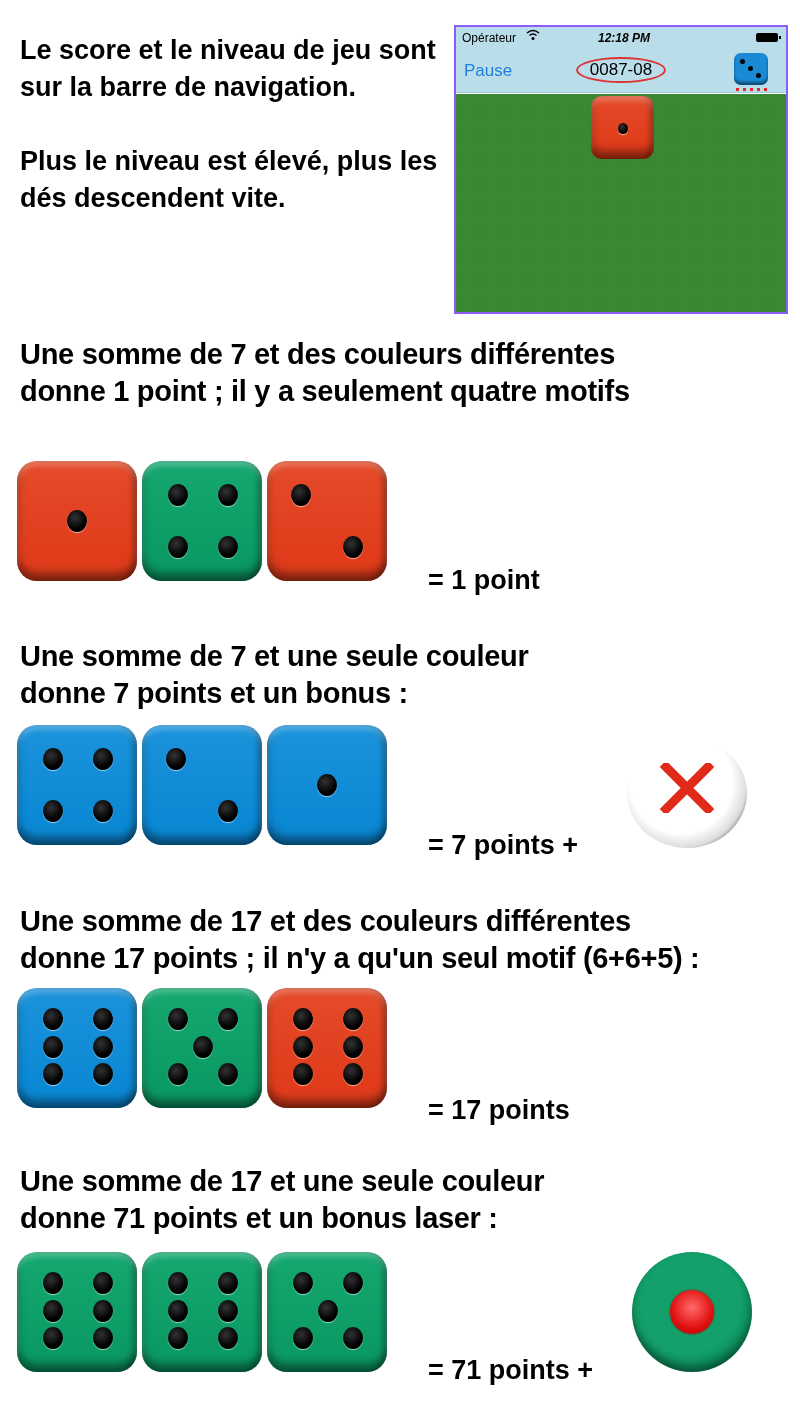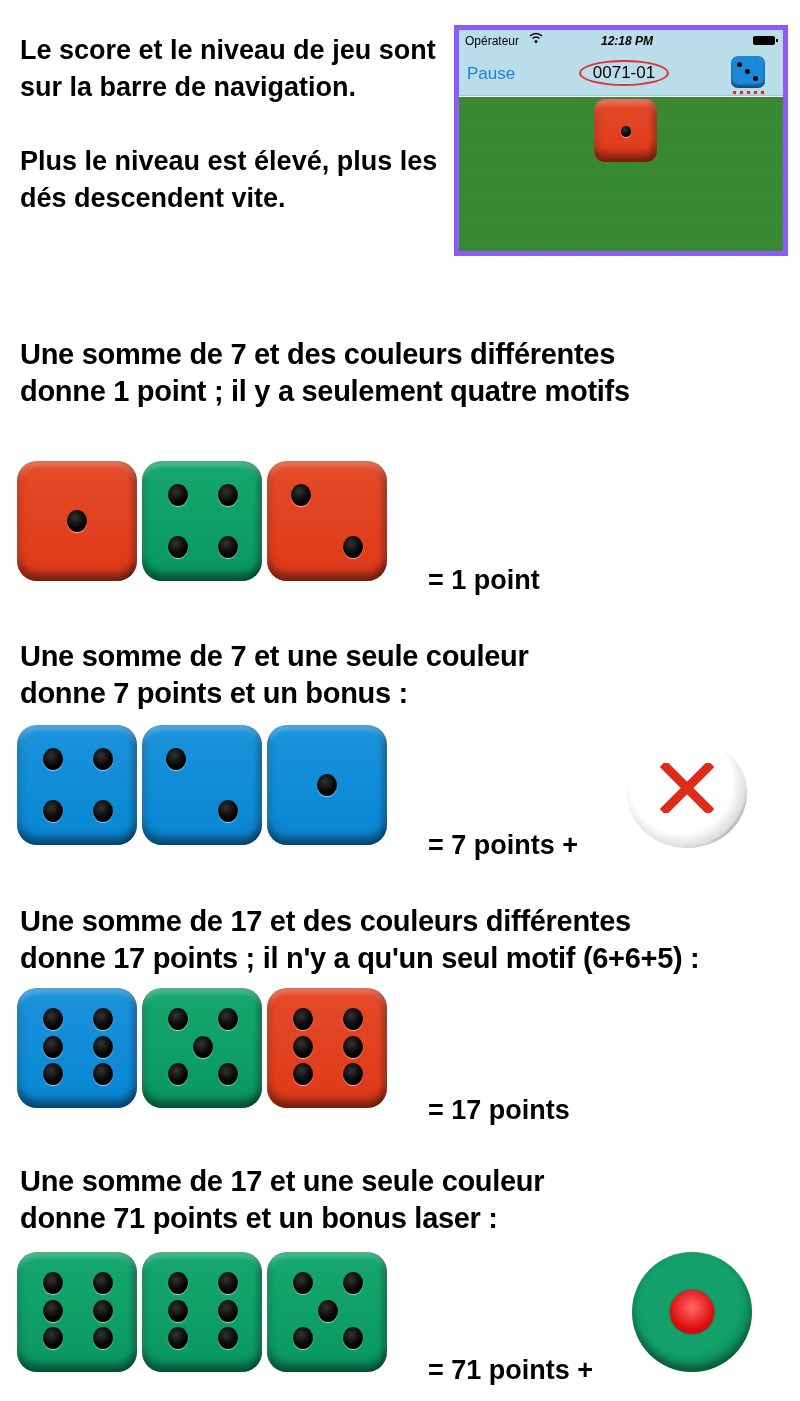--- a/index.html
+++ b/index.html
@@ -3,21 +3,21 @@
 <meta charset="utf-8">
 <style>
   * { box-sizing: border-box; margin: 0; padding: 0; }
   html, body { width: 800px; height: 1401px; background: #ffffff; overflow: hidden; }
   body { position: relative; font-family: "Liberation Sans", sans-serif; color: #000; }
 
   .intro { position: absolute; left: 20px; top: 32px; width: 430px; font-weight: bold; font-size: 27px; line-height: 37px; }
   .intro p + p { margin-top: 37px; }
 
   
-  .phone { position: absolute; left: 454px; top: 25px; width: 334px; height: 231px; border: 5px solid #8b5cf6; overflow: hidden; }
+  .phone { position: absolute; left: 454px; top: 25px; width: 334px; height: 289px; border: 2px solid #8b5cf6; overflow: hidden; }
   .statusbar { position: absolute; left: 0; top: 0; width: 100%; height: 22px; background: #b9dde9; font-size: 12px; }
   .statusbar .carrier { position: absolute; left: 6px; top: 4px; }
   .statusbar .wifi { position: absolute; left: 70px; top: 2px; width: 14px; height: 12px; }
   .statusbar .time { position: absolute; left: 142px; top: 4px; font-weight: bold; font-style: italic; }
   .statusbar .battery { position: absolute; right: 8px; top: 6px; width: 22px; height: 9px; background: #000; border-radius: 2px; }
   .statusbar .battery::after { content: ""; position: absolute; right: -3px; top: 3px; width: 2px; height: 3px; background: #000; }
   .navbar { position: absolute; left: 0; top: 22px; width: 100%; height: 44px; background: #b9dde9; border-bottom: 1px solid #9cc; }
   .navbar .pause { position: absolute; left: 8px; top: 12px; font-size: 17px; color: #1f7fe0; }
   .navbar .score { position: absolute; left: 120px; top: 8px; width: 90px; height: 26px; border: 2px solid #d33; border-radius: 50%; font-size: 17px; text-align: center; line-height: 22px; }
   .navbar .navdie { position: absolute; right: 18px; top: 4px; width: 34px; height: 32px; background: #1a8ad6; border-radius: 7px; box-shadow: inset 0 -3px 3px rgba(0,0,0,.45); }
@@ -56,21 +56,21 @@
     <svg class="wifi" viewBox="0 0 14 12">
         <path d="M1 4 Q7 -1 13 4" stroke="#000" stroke-width="1.6" fill="none"></path>
         <path d="M3.5 6.5 Q7 3.5 10.5 6.5" stroke="#000" stroke-width="1.6" fill="none"></path>
         <circle cx="7" cy="9.5" r="1.5" fill="#000"></circle>
       </svg>
     <span class="time">12:18 PM</span>
     <span class="battery"></span>
   </div>
   <div class="navbar">
     <span class="pause">Pause</span>
-    <span class="score">0071-01</span>
+    <span class="score">0087-08</span>
     <span class="navdie">
       <i style="left:6px;top:6px"></i>
         <i style="left:14px;top:13px"></i>
         <i style="left:22px;top:20px"></i>
     </span>
     <span class="reddots"></span>
   </div>
   <div class="felt">
     <div class="die small red" style="left:135px;top:2px">
       <span class="pip" style="left:50%;top:50%"></span>

